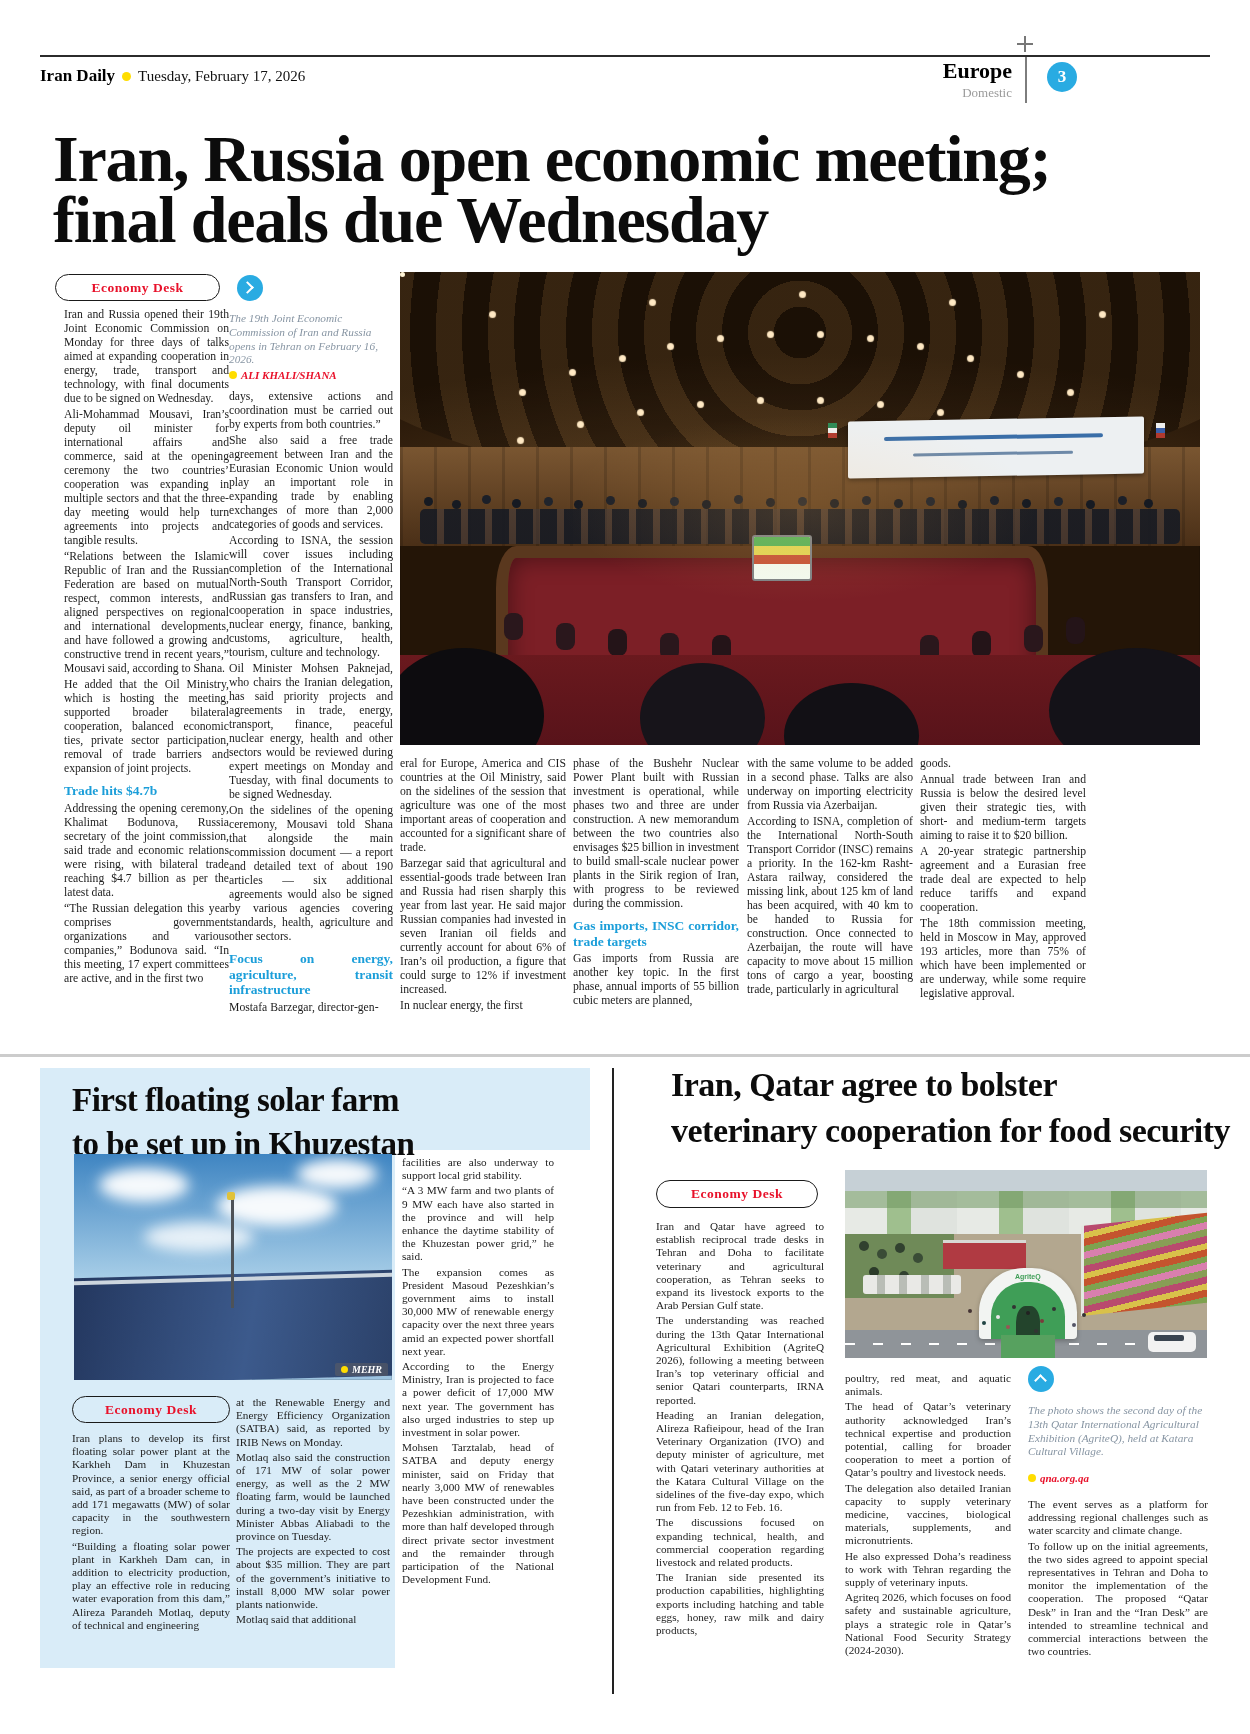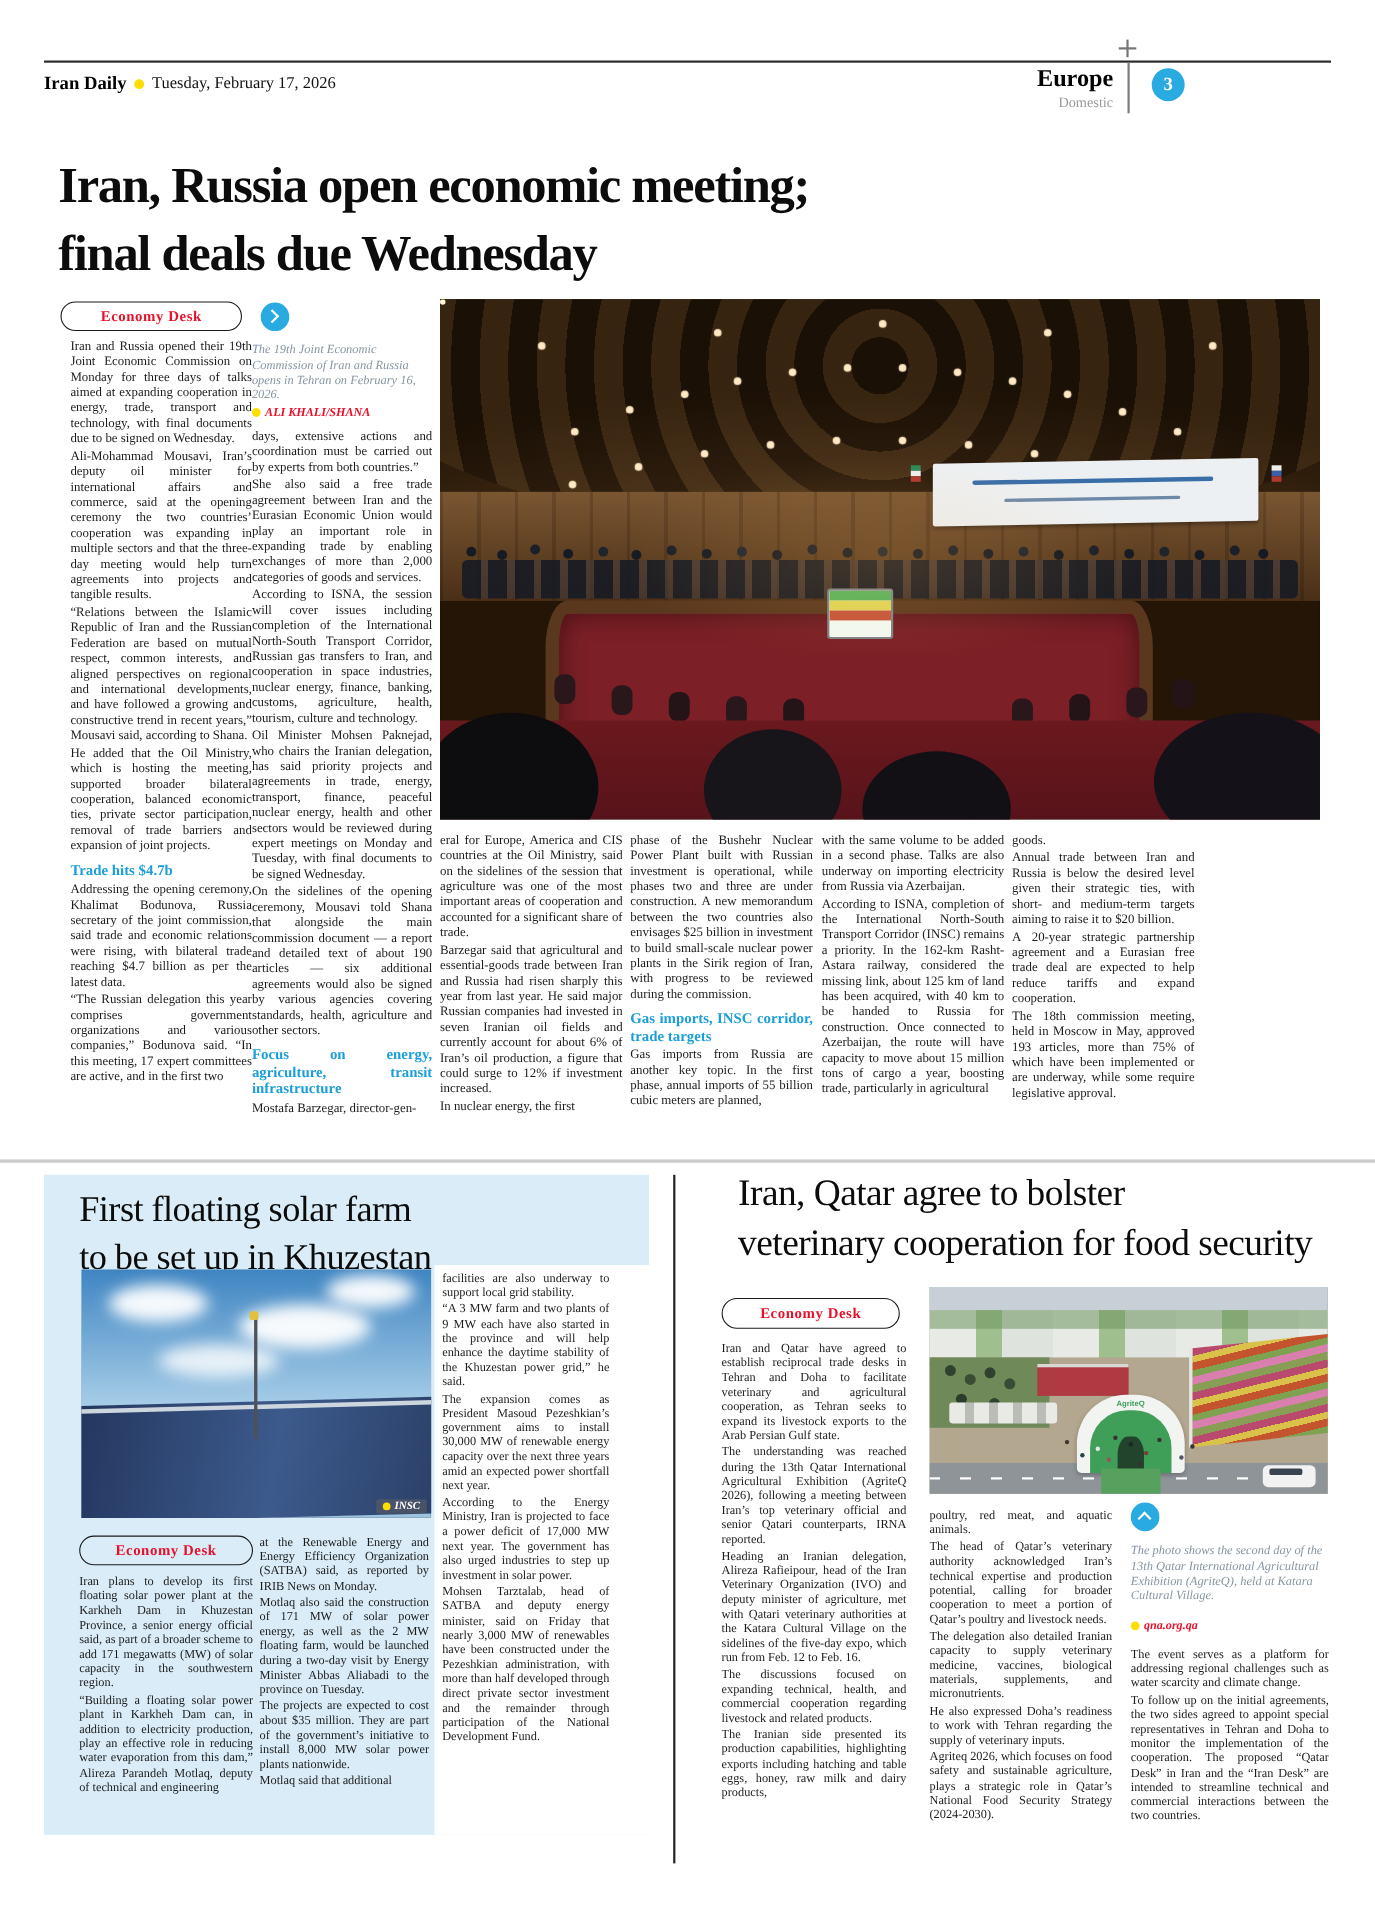--- a/index.html
+++ b/index.html
@@ -16,23 +16,23 @@
   .mast-sub{font-size:13px;color:#9a9a9a;margin-top:1px;}
   .mast-vrule{position:absolute;left:1025px;top:57px;width:2px;height:46px;background:#7d7d7d;}
   .crop-plus{position:absolute;left:1017px;top:36px;width:16px;height:16px;}
   .crop-plus span{position:absolute;background:#777;}
   .crop-plus .h{left:0;top:7px;width:16px;height:2px;}
   .crop-plus .v{left:7px;top:0;width:2px;height:16px;}
   .pagenum{position:absolute;left:1047px;top:62px;width:30px;height:30px;border-radius:50%;
            background:#29abe2;color:#fff;font-weight:bold;font-size:17px;
            display:flex;align-items:center;justify-content:center;}
   
-  .headline-main{position:absolute;left:53px;top:138px;width:1010px;font-weight:bold;
-                 font-size:46px;line-height:61px;letter-spacing:-1.2px;color:#0c0c0c;}
-  .headline-sec{position:absolute;font-weight:normal;font-size:33px;line-height:44px;
+  .headline-main{position:absolute;left:53px;top:128px;width:1010px;font-weight:bold;
+                 font-size:66px;line-height:61px;letter-spacing:-1.2px;color:#0c0c0c;}
+  .headline-sec{position:absolute;font-weight:bold;font-size:33px;line-height:44px;
                 letter-spacing:-0.5px;color:#0c0c0c;}
   .headline-solar{left:72px;top:1078px;width:490px;}
   .headline-qatar{left:656px;top:1062px;width:566px;font-size:34px;line-height:46px;margin-left:15px;}
   
   .desk{position:absolute;border:1.5px solid #1a1a1a;border-radius:14px;background:transparent;
         display:flex;align-items:center;justify-content:center;color:#e8112a;font-weight:bold;
         font-size:13.5px;letter-spacing:.5px;}
   .desk-main{left:55px;top:274px;width:163px;height:25px;background:#fff;}
   .desk-solar{left:72px;top:1396px;width:156px;height:25px;}
   .desk-qatar{left:656px;top:1180px;width:160px;height:26px;background:#fff;}
@@ -321,21 +321,21 @@
     <div class="cloud cl1"></div>
     <div class="cloud cl2"></div>
     <div class="cloud cl3"></div>
     <div class="cloud cl4"></div>
     <div class="sp-panels"></div>
     <div class="sp-bar"></div>
     <div class="sp-pole"></div>
     <div class="sp-cap"></div>
     <div class="sp-credit">
       <span class="dot"></span>
-      <span>INSC</span>
+      <span>MEHR</span>
     </div>
   </div>
 
   <div class="desk desk-solar">Economy Desk</div>
   <div class="col col-small col-s1">
       <p class="para">Iran plans to develop its first floating solar power plant at the Karkheh Dam in Khuzestan Province, a senior energy official said, as part of a broader scheme to add 171 megawatts (MW) of solar capacity in the southwestern region.</p>
       <p class="para">“Building a floating solar power plant in Karkheh Dam can, in addition to electricity production, play an effective role in reducing water evaporation from this dam,” Alireza Parandeh Motlaq, deputy of technical and engineering</p>
     </div>
   <div class="col col-small col-s2">
       <p class="para">at the Renewable Energy and Energy Efficiency Organization (SATBA) said, as reported by IRIB News on Monday.</p>

